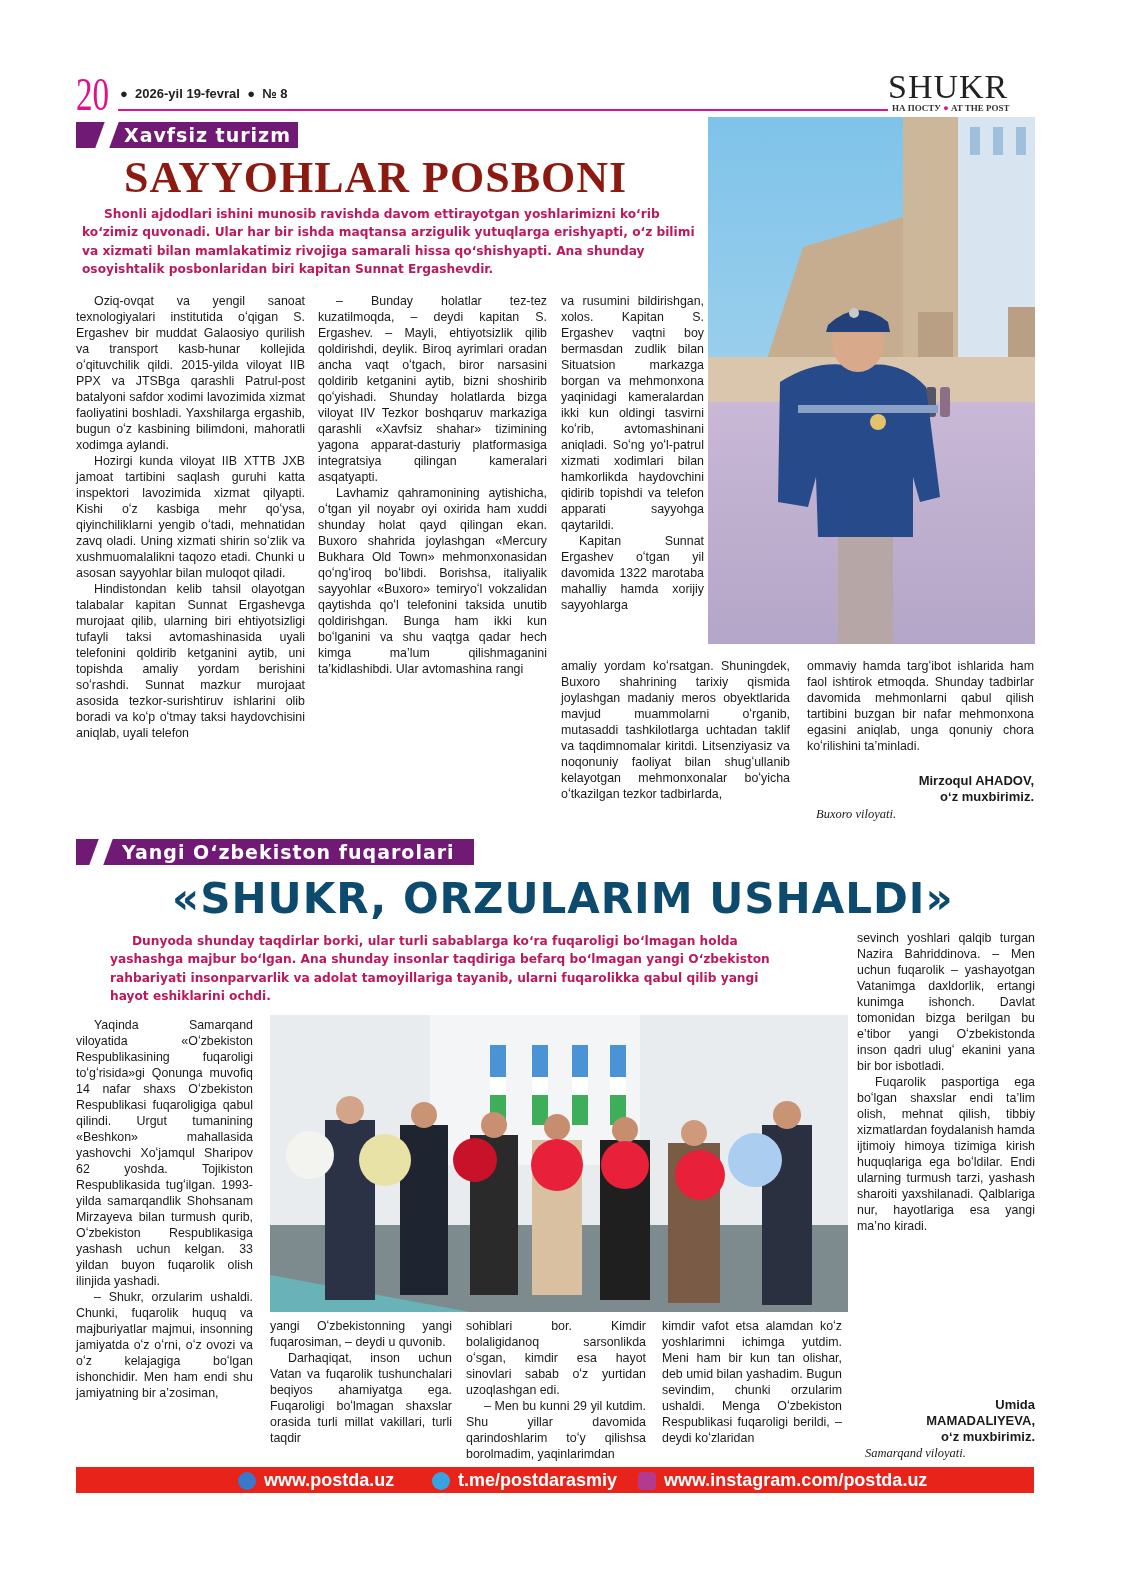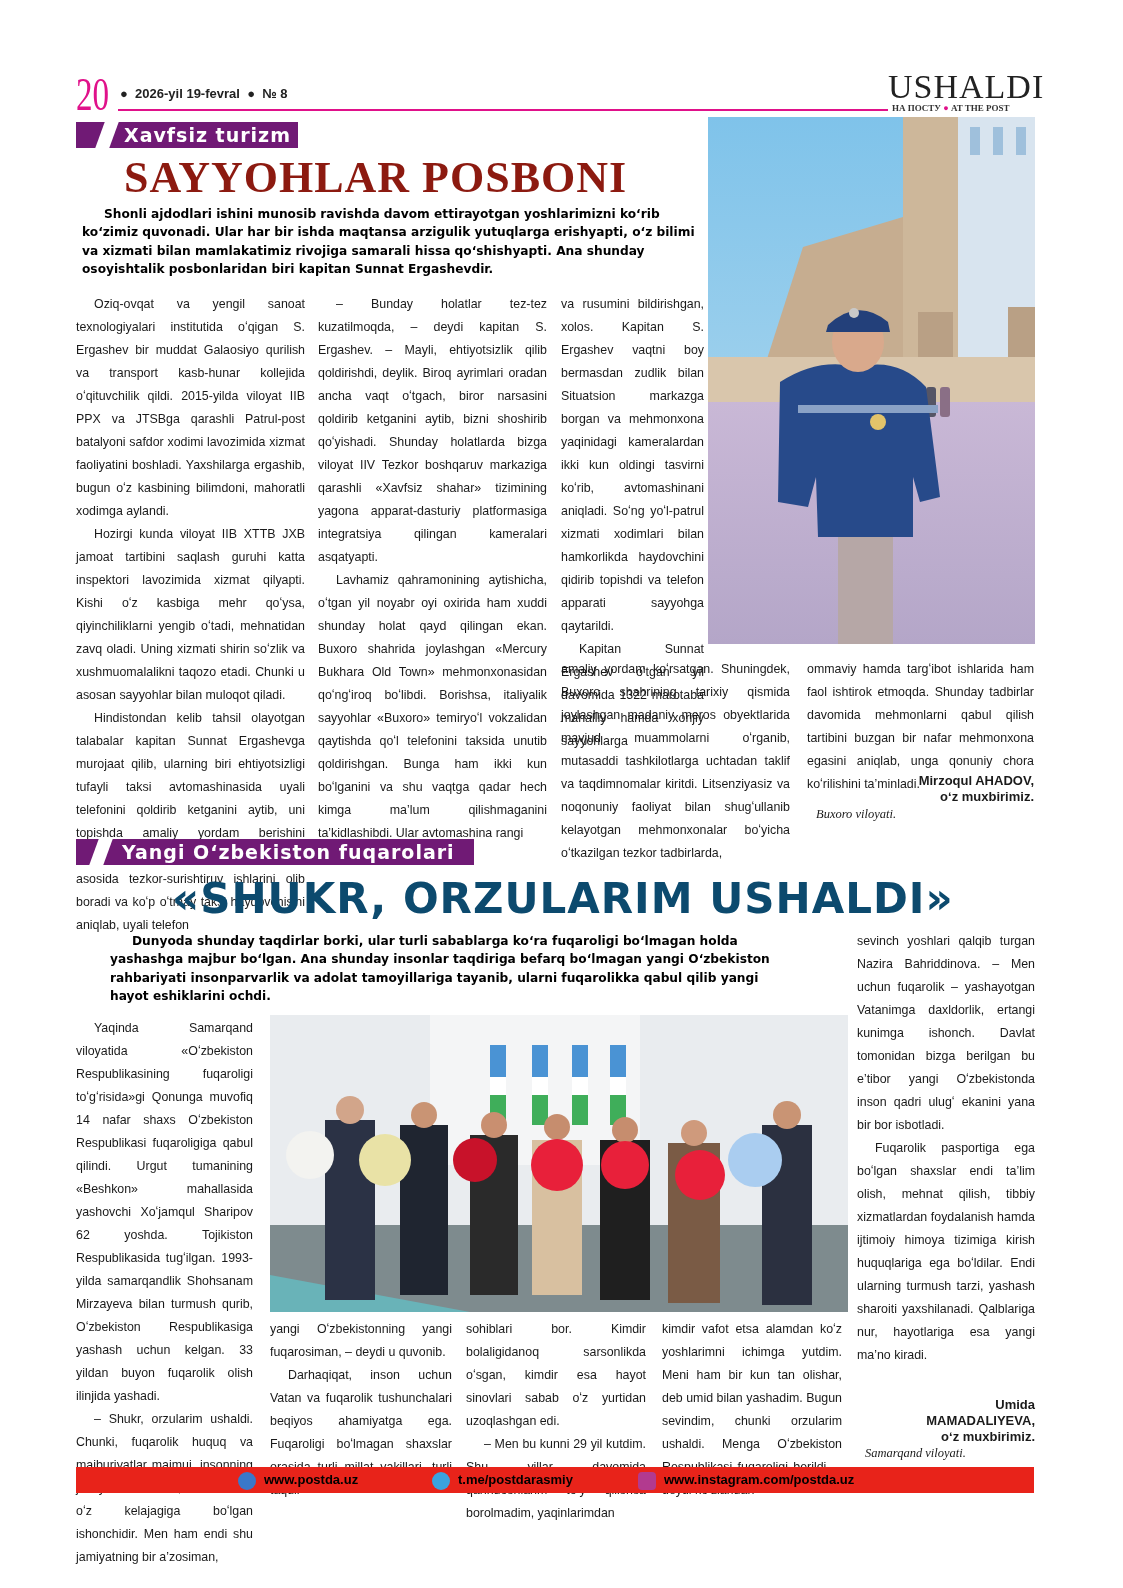--- a/index.html
+++ b/index.html
@@ -9,43 +9,43 @@
   .dateline { left:120px; top:86px; font-size:13px; font-weight:bold; color:#222; }
   .topline { left:118px; top:109px; width:770px; height:2px; background:#e0118a; }
   .logo { left:888px; top:70px; font-family:"Liberation Serif", serif; font-size:34px; letter-spacing:1px; color:#222; line-height:34px; }
   .logo-sub { left:892px; top:103px; font-family:"Liberation Serif", serif; font-size:9px; font-weight:bold; color:#333; white-space:nowrap; }
   .logo-sub .dot { color:#e0118a; }
   .rubric { height:26px; background:#701a75; color:#fff; font-family:"DejaVu Sans", sans-serif; font-weight:bold; font-size:19px; line-height:26px; }
   .rubric .slash { position:absolute; top:0; width:14px; height:26px; background:#fff; transform:skewX(-20deg); }
   .rubric span.t { position:absolute; left:48px; top:0; letter-spacing:1px; }
   .h1 { font-family:"Liberation Serif", serif; font-weight:bold; color:#8c1a10; font-size:44px; letter-spacing:1px; line-height:48px; }
   .h2 { font-family:"DejaVu Sans", sans-serif; font-weight:bold; color:#0c4a6e; font-size:42px; line-height:48px; letter-spacing:1px; }
-  .lead { font-family:"DejaVu Sans", sans-serif; font-weight:bold; font-size:12.2px; line-height:18.4px; color:#000000; }
+  .lead { font-family:"DejaVu Sans", sans-serif; font-weight:bold; font-size:12.2px; line-height:18.4px; color:#be185d; }
   .lead p { margin:0; text-indent:22px; }
-  .col { font-size:12.4px; line-height:23px; text-align:justify; hyphens:auto; }
+  .col { font-size:12.4px; line-height:16px; text-align:justify; hyphens:auto; }
   .col p { margin:0; text-indent:18px; }
   .sig { font-weight:bold; text-align:right; font-size:13px; line-height:16px; }
   .place { font-family:"Liberation Serif", serif; font-style:italic; font-size:12.5px; }
   .photo { overflow:hidden; }
   .footer { left:76px; top:1467px; width:958px; height:26px; background:#e8231a; }
-  .footer .item { position:absolute; top:4px; color:#000000; font-weight:bold; font-size:13px; line-height:18px; white-space:nowrap; }
+  .footer .item { position:absolute; top:4px; color:#ffffff; font-weight:bold; font-size:18px; line-height:18px; white-space:nowrap; }
   .footer .ic { display:inline-block; width:18px; height:18px; border-radius:50%; vertical-align:middle; margin-right:8px; }
 </style>
 </head>
 <body>
 
 <div class="abs pagenum">20</div>
 <div class="abs dateline">
   <span>●</span>&nbsp;
   <span>2026-yil 19-fevral</span>&nbsp;
   <span>●</span>&nbsp;
   <span>№ 8</span>
 </div>
 <div class="abs topline"></div>
-<div class="abs logo">USHALDI</div>
+<div class="abs logo">SHUKR</div>
 <div class="abs logo-sub">
   <span>НА ПОСТУ</span>
   <span class="dot">●</span>
   <span>AT THE POST</span>
 </div>
 
 <div class="abs rubric" style="left:76px; top:122px; width:222px;">
   <div class="slash" style="left:24px;"></div>
   <span class="t">Xavfsiz turizm</span>
 </div>

